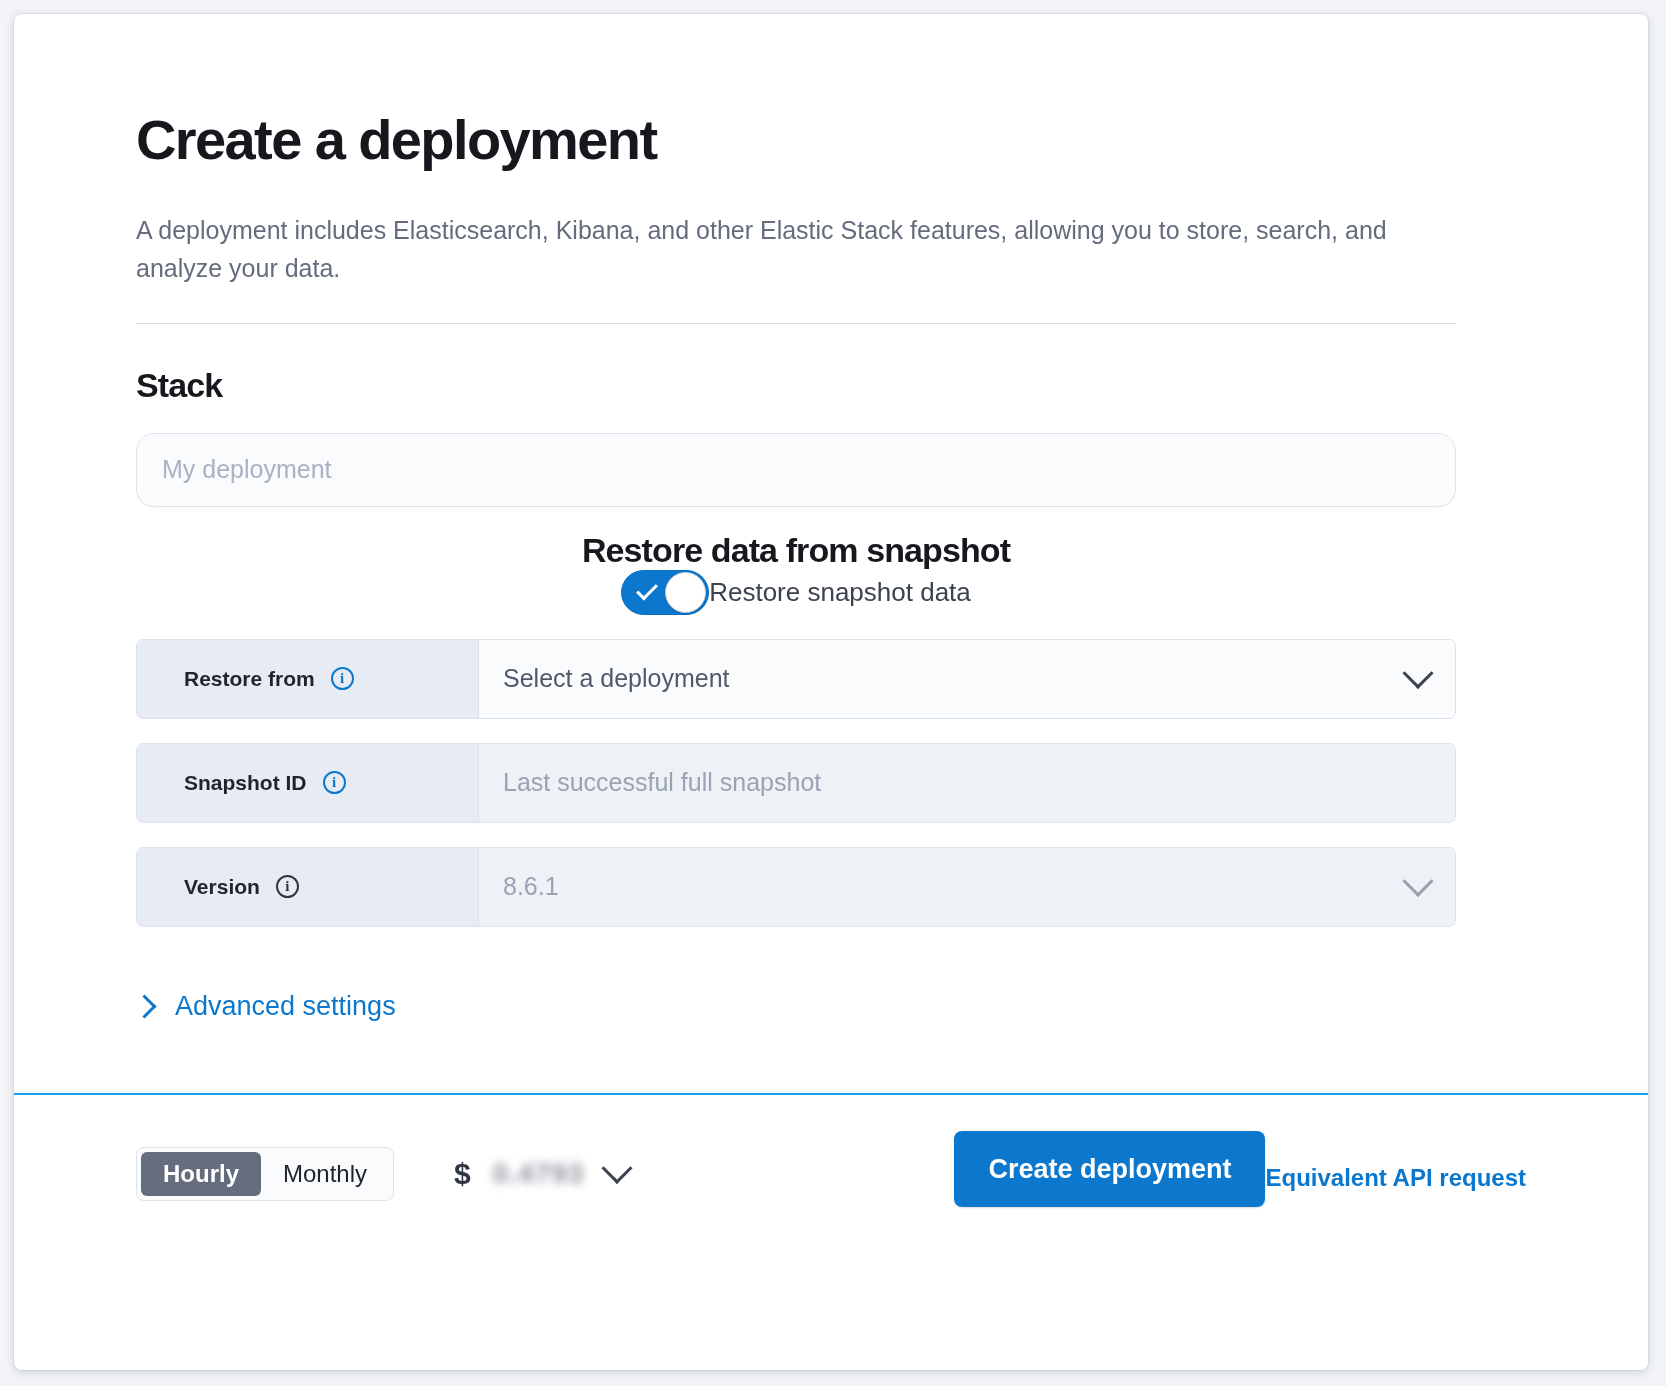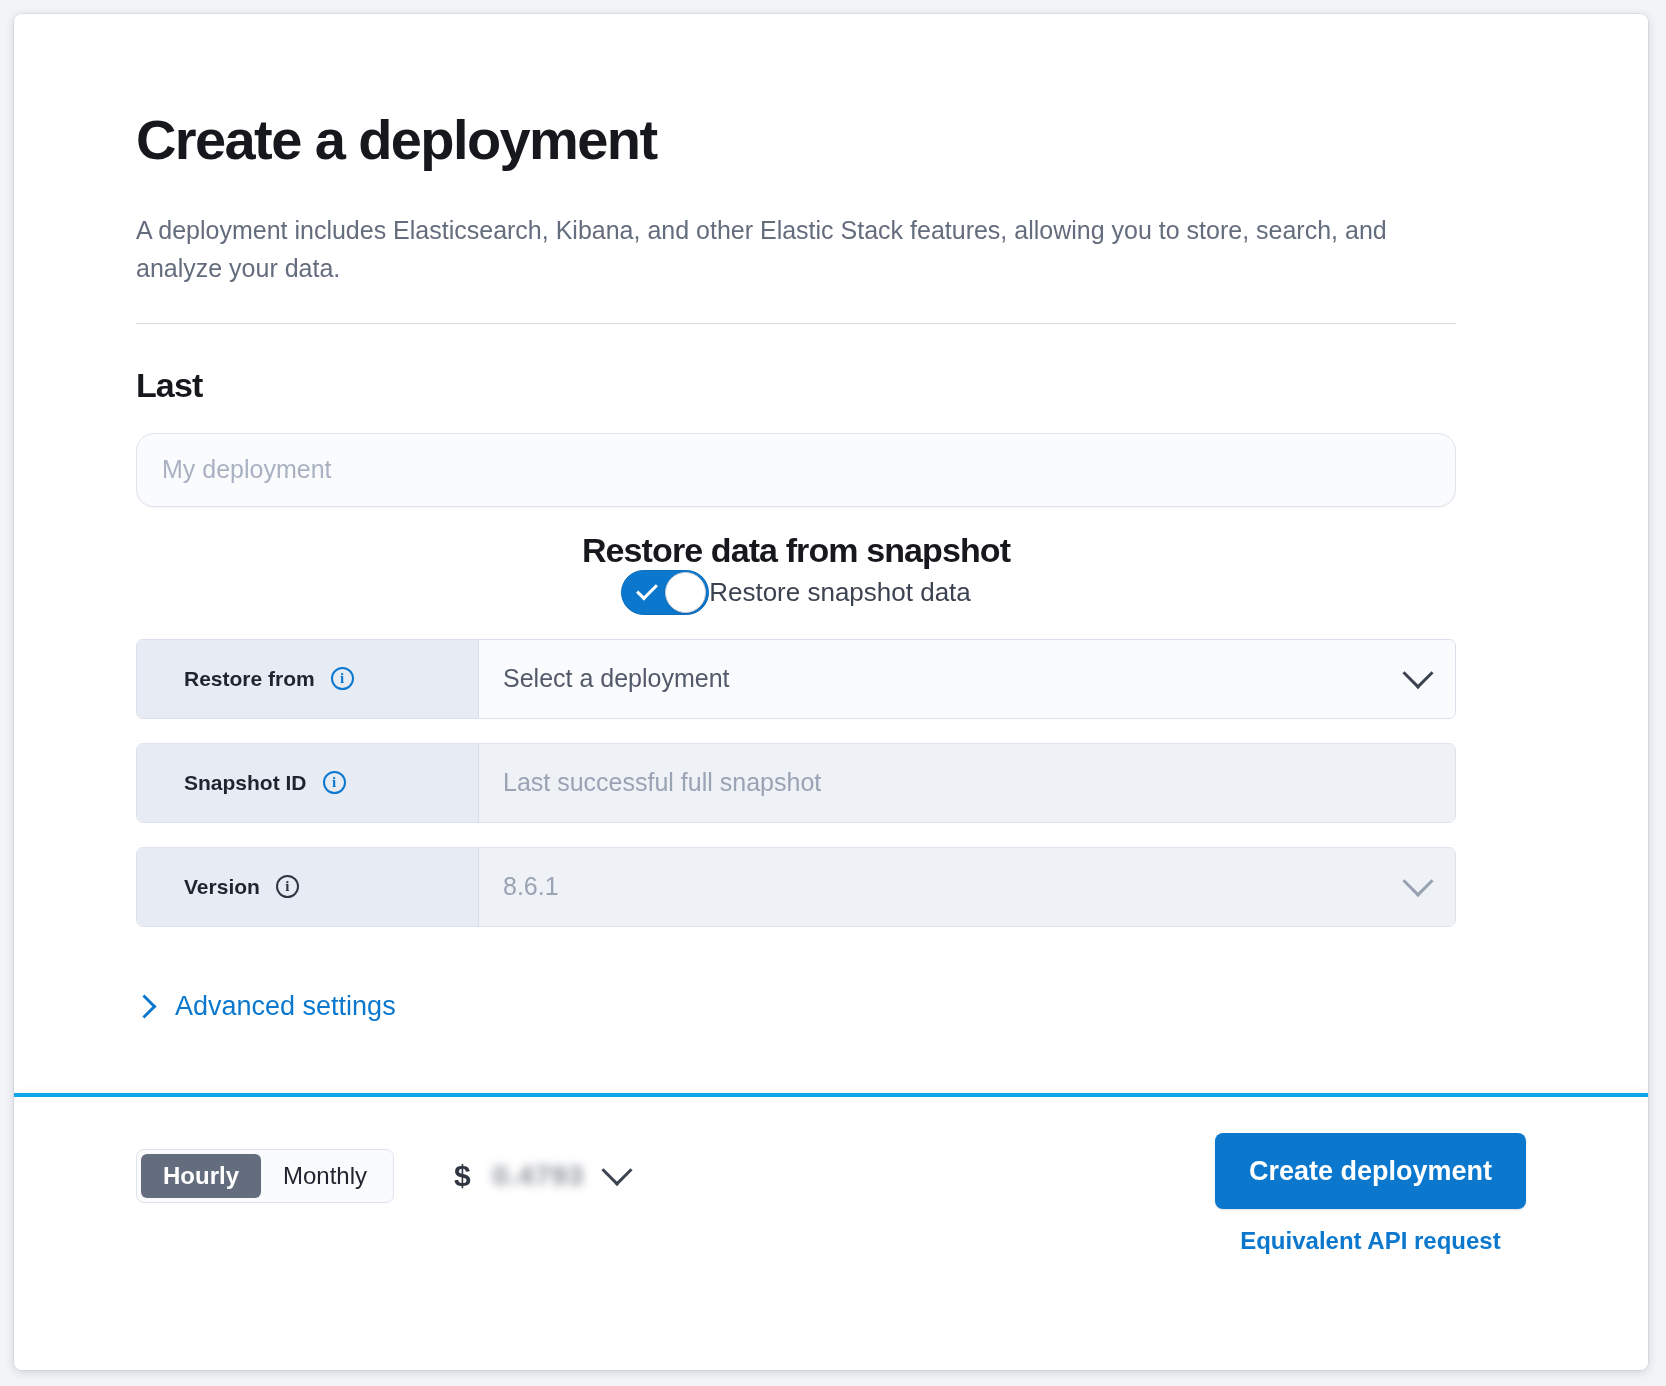--- a/index.html
+++ b/index.html
@@ -237,21 +237,21 @@
   .advanced .txt {
     font-size: 27px;
     color: #0b78ce;
     text-align: right;
   }
 
   
   .bottom-bar {
     flex: none;
     height: 277px;
-    border-top: 4px solid #0ea5e9;
+    border-top: 2px solid #0ea5e9;
     background: #ffffff;
     position: relative;
     box-shadow: 0 -2px 7px rgba(40,50,80,0.05);
   }
 
   .bottom-left {
     position: absolute;
     left: 122px;
     top: 52px;
     display: flex;
@@ -303,21 +303,21 @@
     color: #8a8f99;
     filter: blur(5px);
     letter-spacing: 1px;
   }
 
   .bottom-right {
     position: absolute;
     right: 122px;
     top: 36px;
     display: flex;
-    flex-direction: column;
+    flex-direction: row;
     align-items: center;
   }
   .btn-primary {
     background: #0b78ce;
     color: #ffffff;
     font-size: 27px;
     font-weight: 700;
     border: none;
     border-radius: 8px;
     height: 76px;
@@ -340,21 +340,21 @@
   <div class="window">
 
     <div class="body-area">
       <div class="content">
 
         <h1 class="page-title">Create a deployment</h1>
         <p class="page-subtitle">A deployment includes Elasticsearch, Kibana, and other Elastic Stack features, allowing you to store, search, and analyze your data.</p>
 
         <div class="hr"></div>
 
-        <h2 class="section-title">Last</h2>
+        <h2 class="section-title">Stack</h2>
 
         <div class="name-field">
           <span class="ph">My deployment</span>
         </div>
 
         <div class="restore-head">
           <h2 class="section-title">Restore data from snapshot</h2>
           <div class="toggle-wrap">
             <div class="switch">
               <span class="check"></span>

